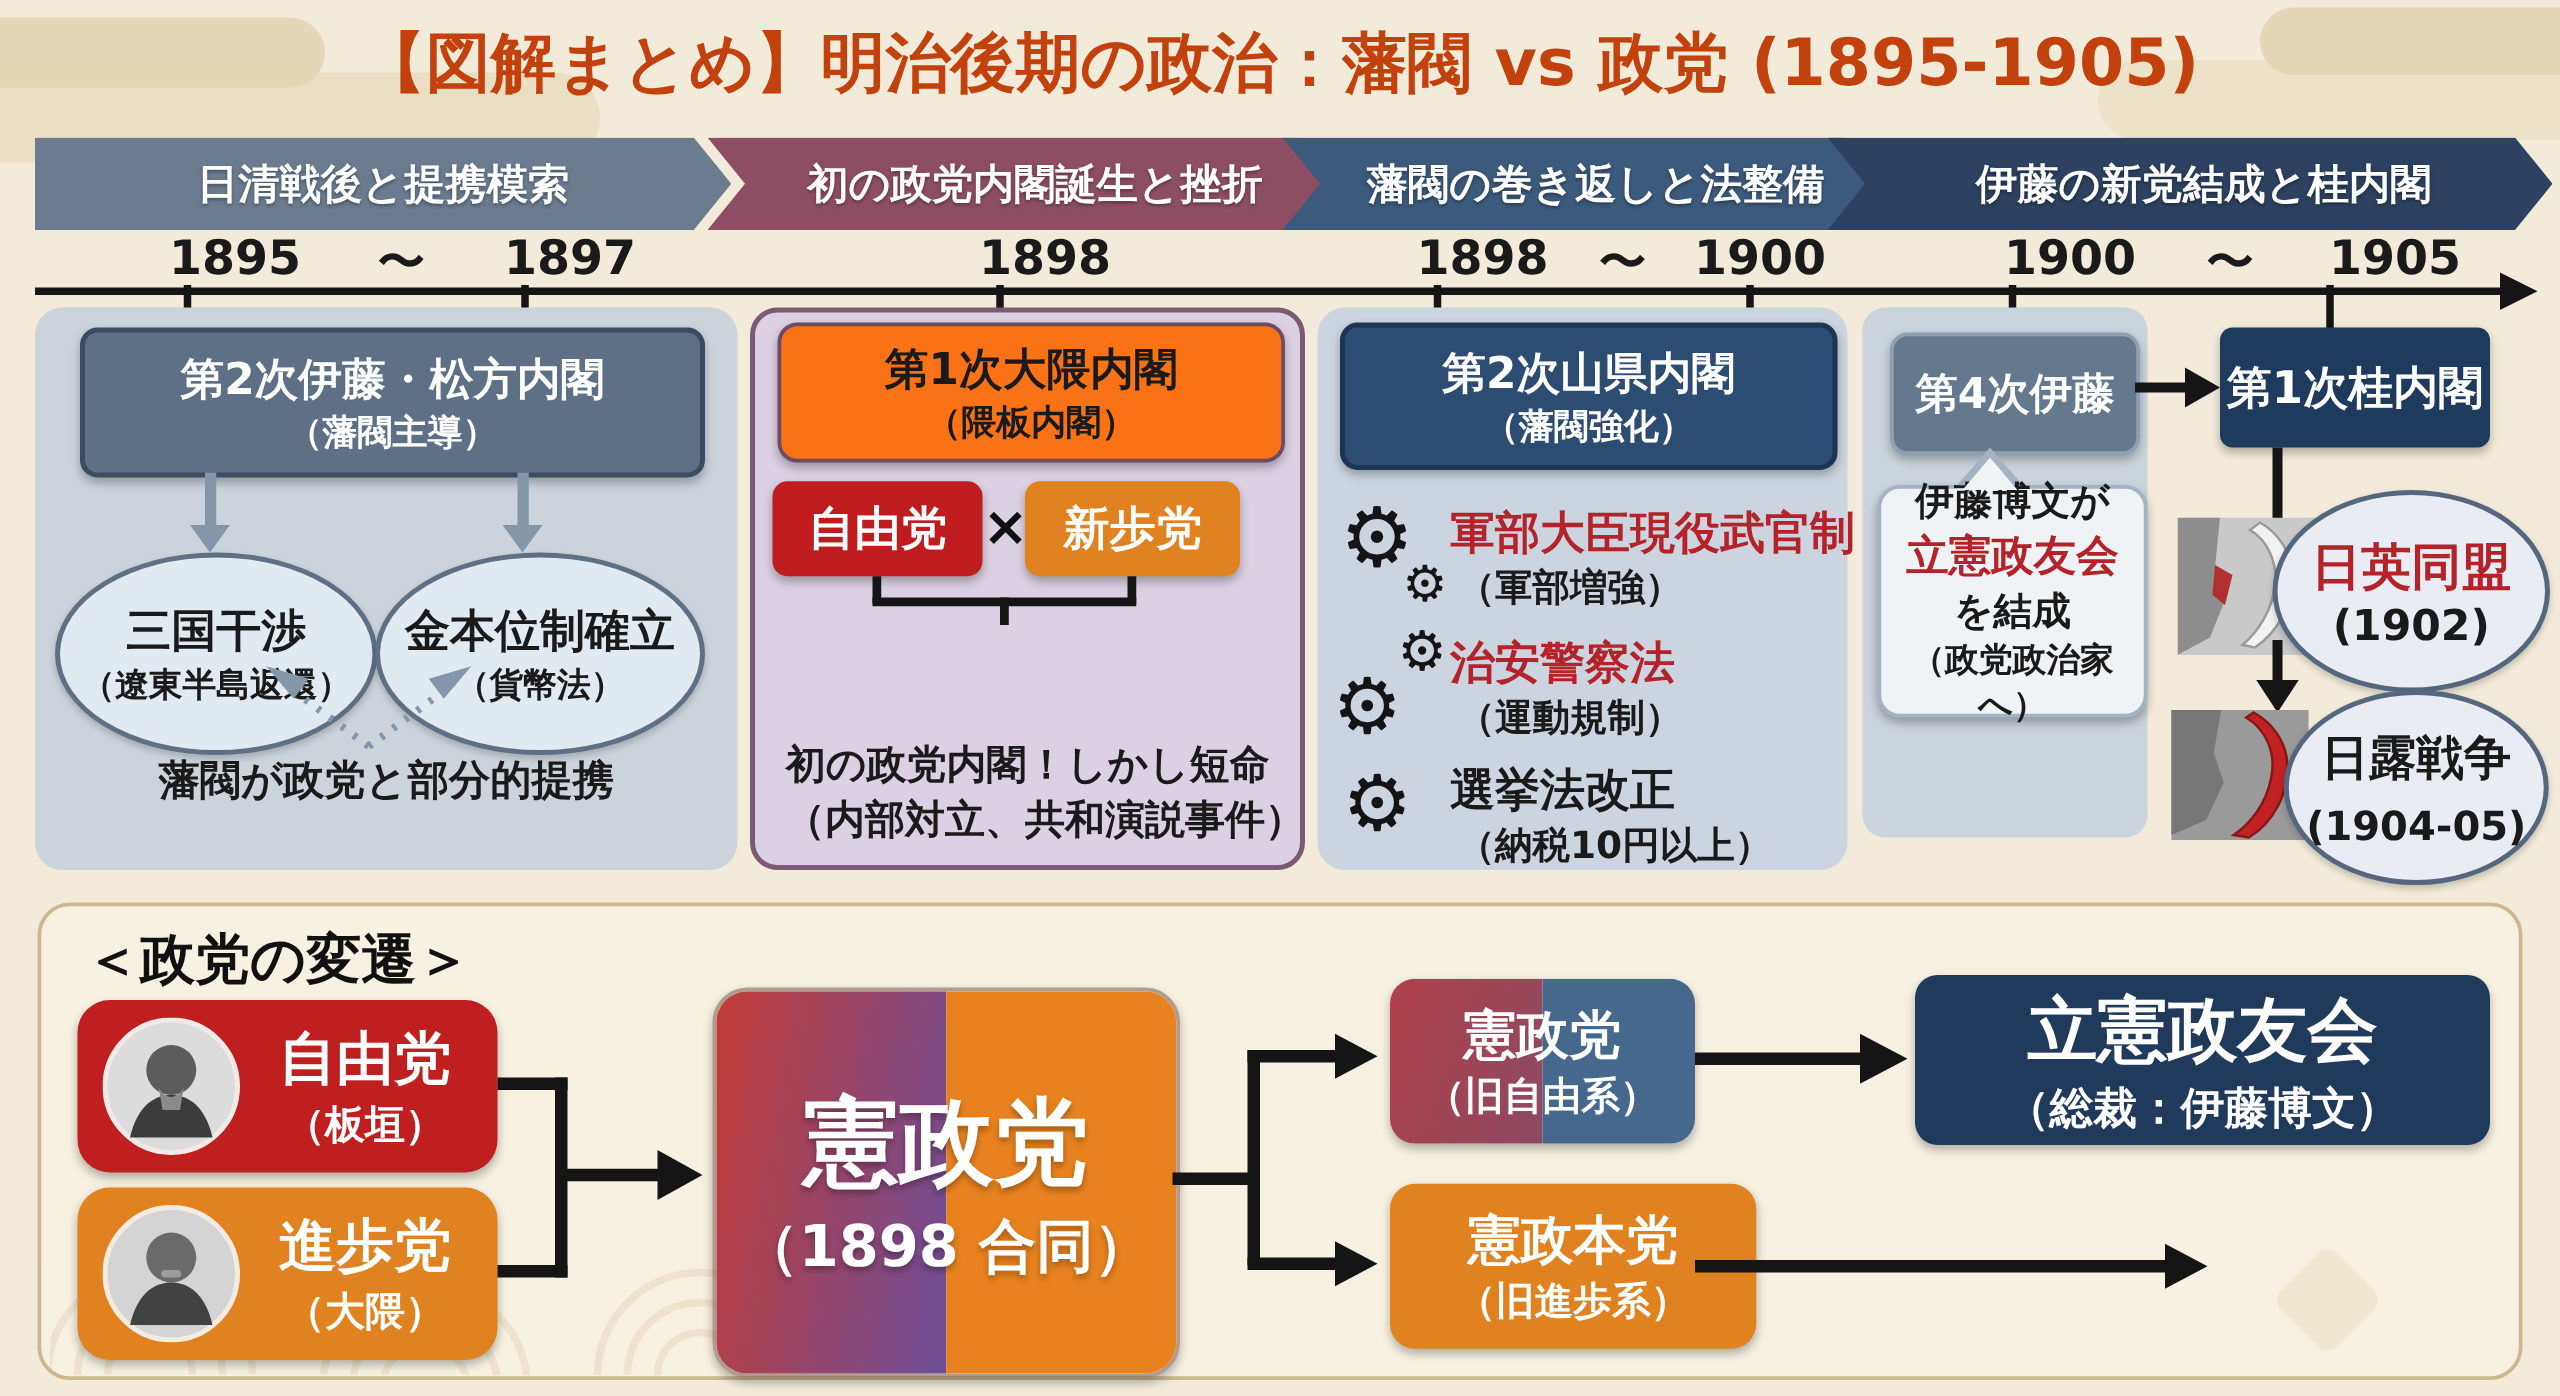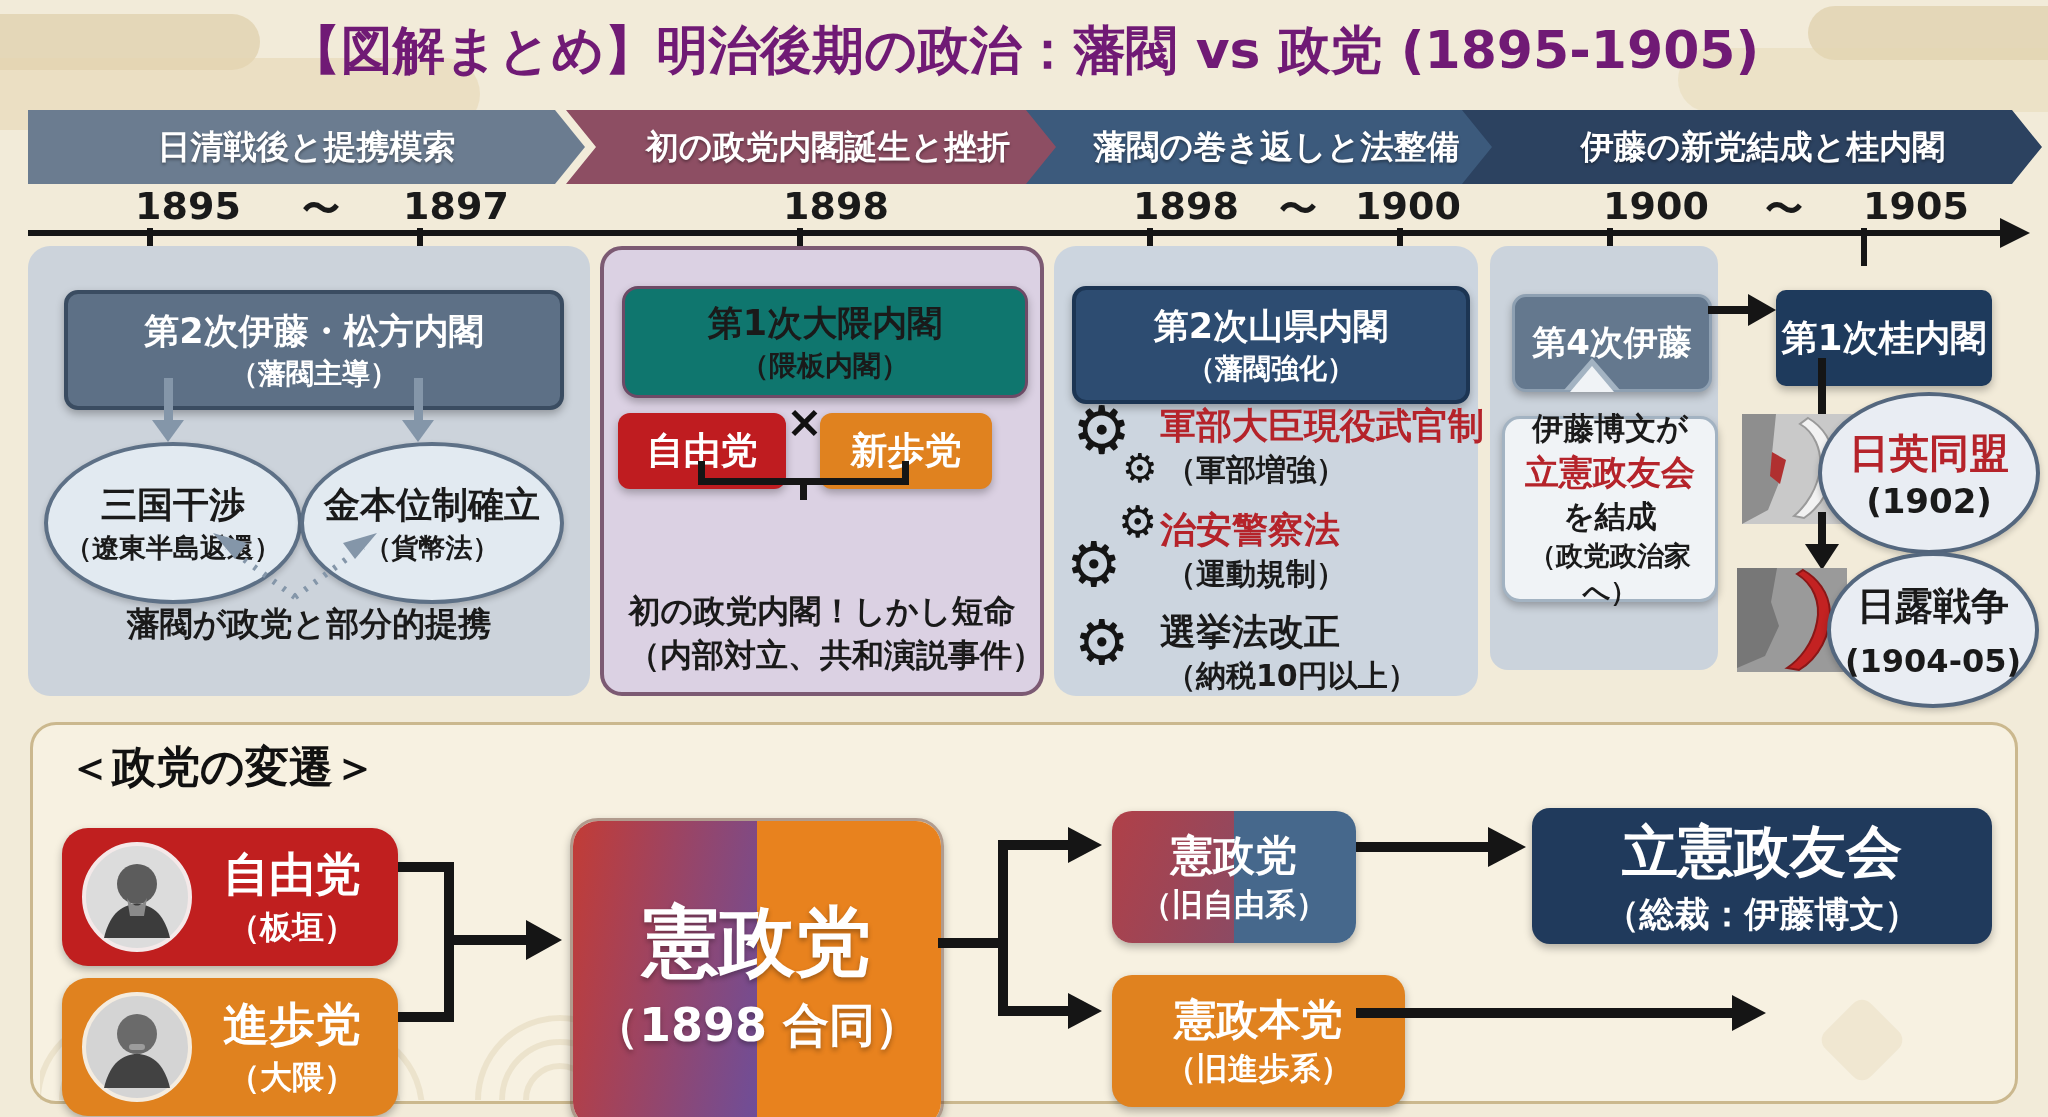--- a/index.html
+++ b/index.html
@@ -19,41 +19,41 @@
   .banner{
     position:absolute;top:110px;height:74px;color:#fff;font-weight:bold;font-size:33px;
     display:flex;align-items:center;justify-content:center;
     text-shadow:0 2px 3px rgba(0,0,0,.35);
   }
   .chev-first{clip-path:polygon(0 0,calc(100% - 30px) 0,100% 50%,calc(100% - 30px) 100%,0 100%);}
   .chev{clip-path:polygon(0 0,calc(100% - 30px) 0,100% 50%,calc(100% - 30px) 100%,0 100%,30px 50%);padding-left:22px;}
   .yr{position:absolute;top:184px;font-size:38px;font-weight:bold;transform:translateX(-50%);margin-left:36px;}
   .tick{position:absolute;width:6px;background:#151515;}
   .panel{position:absolute;border-radius:22px;}
-  .nbox{position:absolute;border-radius:14px;box-shadow:0 4px 8px rgba(0,0,0,.28);margin-top:28px;}
+  .nbox{position:absolute;border-radius:14px;box-shadow:0 4px 8px rgba(0,0,0,.28);}
   .ellipse{position:absolute;border-radius:50%;box-shadow:0 3px 6px rgba(0,0,0,.2);}
   .hline,.vline{position:absolute;background:#151515;}
   .tri{position:absolute;width:0;height:0;}
   .slateline{position:absolute;background:#8496a9;}
   .gear{position:absolute;color:#141414;line-height:1;}
   .redtxt{color:#b5232a;}
   .sparkle{position:absolute;background:#f0e7d1;transform:rotate(45deg);border-radius:12px;}
 </style>
 </head>
 <body>
 
 <div id="stage">
 
   <div class="cloud" style="left:-80px;top:14px;width:340px;height:56px;background:#d9c79c;"></div>
   <div class="cloud" style="left:-40px;top:58px;width:520px;height:72px;background:#e5d6b1;"></div>
   <div class="cloud" style="left:150px;top:118px;width:300px;height:48px;background:#e0d0a8;opacity:.4;"></div>
   <div class="cloud" style="right:-90px;top:6px;width:330px;height:54px;background:#d9c79c;"></div>
   <div class="cloud" style="right:-50px;top:48px;width:420px;height:64px;background:#e5d6b1;opacity:.45;"></div>
 
-  <div class="abs b" style="left:0;top:16px;width:2048px;text-align:center;font-size:52px;color:#701a75;">【図解まとめ】明治後期の政治：藩閥 vs 政党 (1895-1905)</div>
+  <div class="abs b" style="left:0;top:16px;width:2048px;text-align:center;font-size:52px;color:#c2410c;">【図解まとめ】明治後期の政治：藩閥 vs 政党 (1895-1905)</div>
 
   <div class="banner chev-first" style="left:28px;width:557px;background:#6b7c90;">
     <span>日清戦後と提携模索</span>
   </div>
   <div class="banner chev" style="left:566px;width:480px;background:#8d4e63;">
     <span>初の政党内閣誕生と挫折</span>
   </div>
   <div class="banner chev" style="left:1026px;width:457px;background:#3c5a7c;">
     <span>藩閥の巻き返しと法整備</span>
   </div>
@@ -101,21 +101,21 @@
   </div>
   <svg class="abs" style="left:175px;top:525px;" width="240" height="90" viewBox="0 0 240 90">
     <path d="M120 72 L52 22" stroke="#8496a9" stroke-width="6" stroke-dasharray="3 9" fill="none"></path>
     <path d="M120 72 L188 22" stroke="#8496a9" stroke-width="6" stroke-dasharray="3 9" fill="none"></path>
     <path d="M60 34 L38 8 L72 18 Z" fill="#8496a9"></path>
     <path d="M180 34 L202 8 L168 18 Z" fill="#8496a9"></path>
   </svg>
   <div class="abs b" style="left:28px;top:602px;width:562px;text-align:center;font-size:33px;">藩閥が政党と部分的提携</div>
 
   <div class="panel" style="left:600px;top:246px;width:444px;height:450px;background:#dbd1e3;border:4px solid #7c5a73;box-sizing:border-box;"></div>
-  <div class="nbox ctr" style="left:622px;top:258px;width:400px;height:106px;background:#0f766e;border:3px solid #6d4a66;border-radius:16px;">
+  <div class="nbox ctr" style="left:622px;top:258px;width:400px;height:106px;background:#f97316;border:3px solid #6d4a66;border-radius:16px;">
     <div class="b" style="font-size:35px;">第1次大隈内閣</div>
     <div class="b" style="font-size:28px;">（隈板内閣）</div>
   </div>
   <div class="nbox ctr" style="left:618px;top:385px;width:168px;height:76px;background:#bf1c20;border-radius:12px;">
     <div class="b w" style="font-size:37px;">自由党</div>
   </div>
   <div class="abs b" style="left:786px;top:396px;width:36px;text-align:center;font-size:44px;color:#111;">×</div>
   <div class="nbox ctr" style="left:820px;top:385px;width:172px;height:76px;background:#e0821f;border-radius:12px;">
     <div class="b w" style="font-size:37px;">新歩党</div>
   </div>

